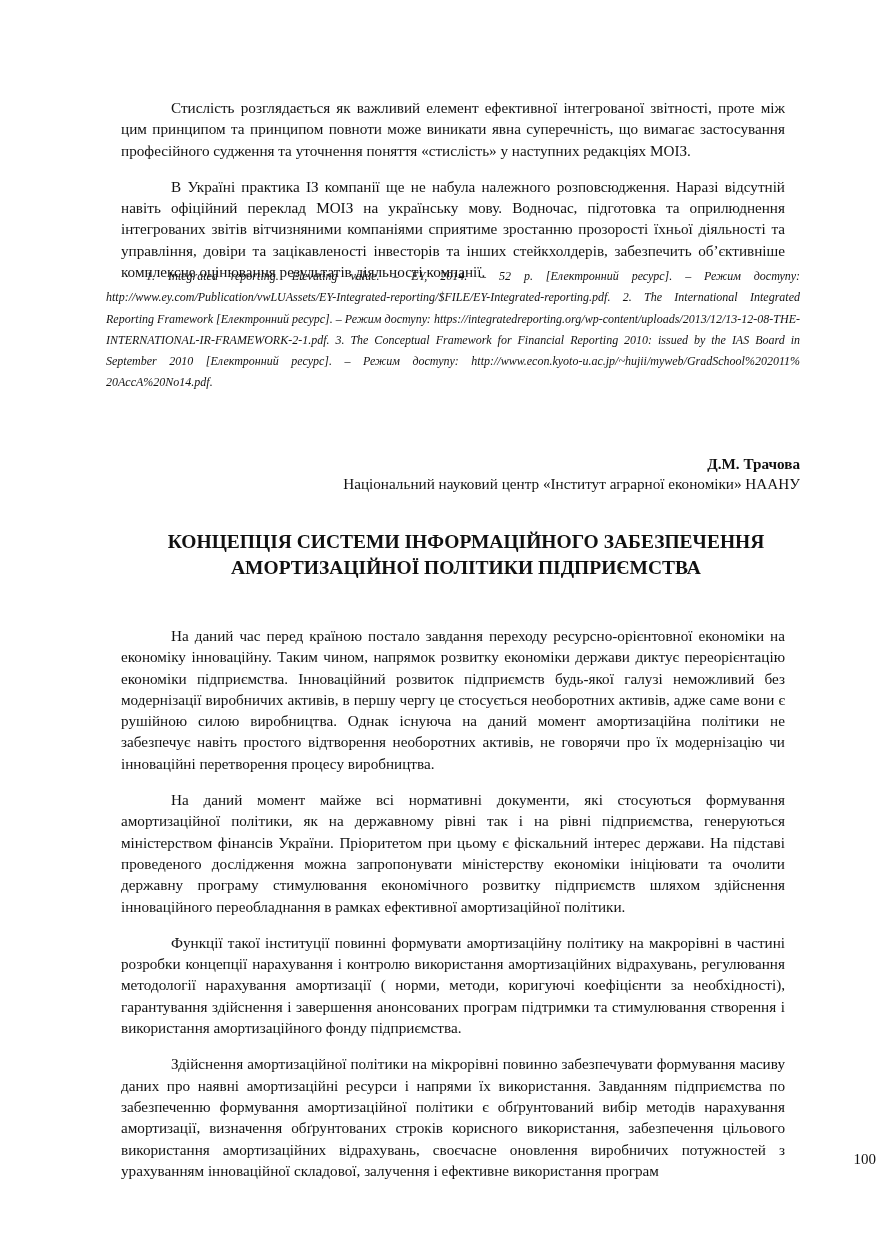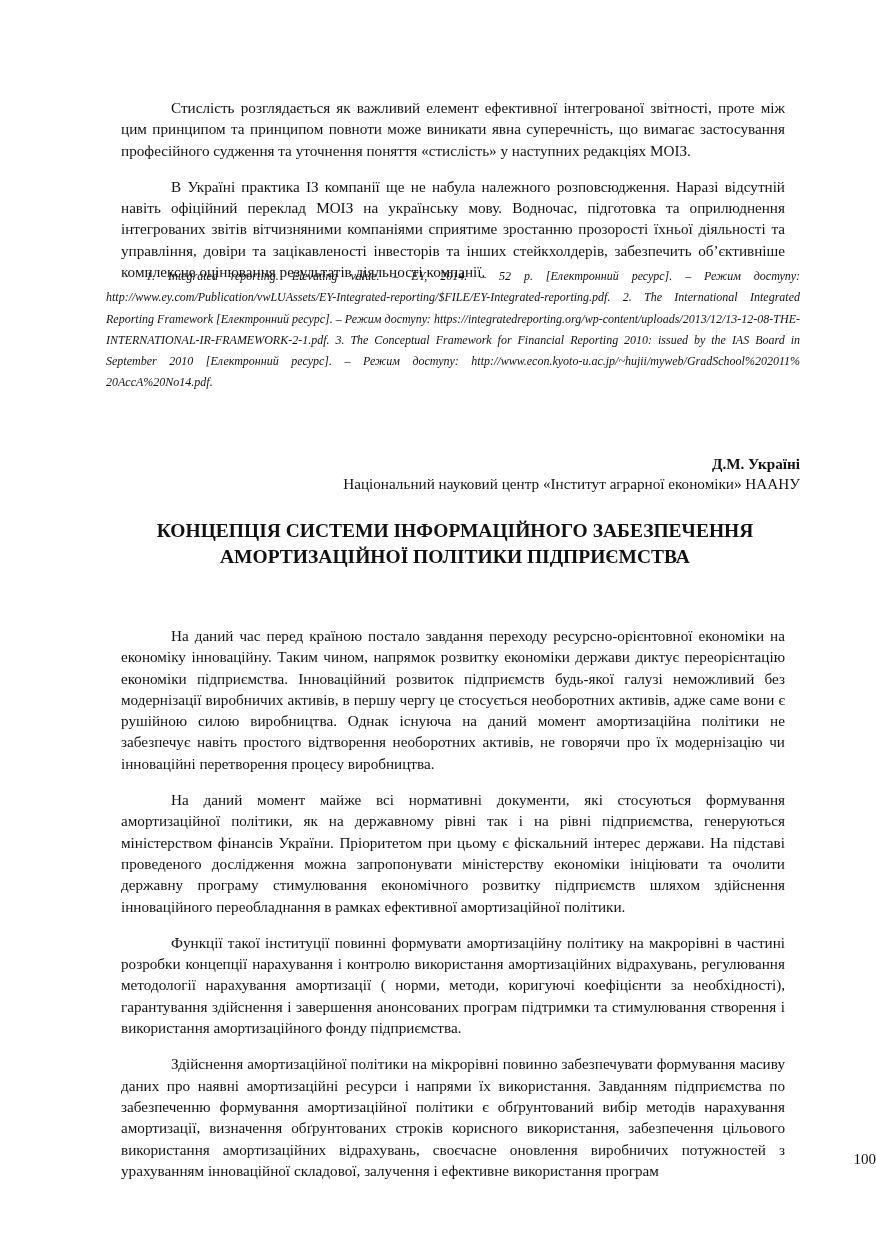--- a/index.html
+++ b/index.html
@@ -17,21 +17,21 @@
     text-align: justify; margin: 0; text-indent: 40px; word-break: break-word;
   }
   .author {
     position: absolute; right: 76px; top: 454px; text-align: right;
     font-family: "Liberation Serif", serif; font-size: 15.2px; line-height: 20px;
   }
   .author .name { font-weight: bold; }
   .title {
     position: absolute; left: 100px; width: 700px; top: 513px; text-align: center;
     font-family: "Liberation Serif", serif; font-weight: bold; font-size: 19.5px; line-height: 25.5px;
-    margin: 5px;
+    margin: 16px;
   }
   .page-number {
     position: absolute; left: 0; width: 876px; top: 1151px; text-align: right;
     font-family: "Liberation Serif", serif; font-size: 15px;
   }
   .repo-footer {
     position: absolute; left: 0; width: 876px; top: 1196px; text-align: center;
     font-family: "Liberation Sans", sans-serif; font-size: 14px; color: #7a7a7a;
   }
 </style>
@@ -41,21 +41,21 @@
 <div class="page">
 
   <div class="text-block" style="top:82px;">
     <p class="para">Стислість розглядається як важливий елемент ефективної інтегрованої звітності, проте між цим принципом та принципом повноти може виникати явна суперечність, що вимагає застосування професійного судження та уточнення поняття «стислість» у наступних редакціях МОІЗ.</p>
     <p class="para">В Україні практика ІЗ компанії ще не набула належного розповсюдження. Наразі відсутній навіть офіційний переклад МОІЗ на українську мову. Водночас, підготовка та оприлюднення інтегрованих звітів вітчизняними компаніями сприятиме зростанню прозорості їхньої діяльності та управління, довіри та зацікавленості  інвесторів та інших стейкхолдерів, забезпечить об’єктивніше комплексне оцінювання результатів діяльності компанії.</p>
   </div>
 
   <p class="refs">1. Integrated reporting. Elevating value. – EY, 2014. – 52 p.  [Електронний ресурс]. – Режим доступу: http://www.ey.com/Publication/vwLUAssets/EY-Integrated-reporting/$FILE/EY-Integrated-reporting.pdf. 2. The International Integrated Reporting Framework [Електронний ресурс]. – Режим доступу: https://integratedreporting.org/wp-content/uploads/2013/12/13-12-08-THE-INTERNATIONAL-IR-FRAMEWORK-2-1.pdf. 3. The Conceptual Framework for Financial Reporting 2010: issued by the IAS Board in September 2010 [Електронний ресурс]. – Режим доступу: http://www.econ.kyoto-u.ac.jp/~hujii/myweb/GradSchool%202011% 20AccA%20No14.pdf.</p>
 
   <div class="author">
-    <div class="name">Д.М. Україні</div>
+    <div class="name">Д.М. Трачова</div>
     <div>Національний науковий центр «Інститут аграрної економіки» НААНУ</div>
   </div>
 
   <h1 class="title">
     <div>КОНЦЕПЦІЯ СИСТЕМИ ІНФОРМАЦІЙНОГО ЗАБЕЗПЕЧЕННЯ</div>
     <div>АМОРТИЗАЦІЙНОЇ ПОЛІТИКИ ПІДПРИЄМСТВА</div>
   </h1>
 
   <div class="text-block" style="top:610px;font-family:Liberation Serif, serif;">
     <p class="para">На даний час перед країною постало завдання переходу ресурсно-орієнтовної економіки на економіку інноваційну. Таким чином, напрямок розвитку економіки держави диктує переорієнтацію економіки підприємства. Інноваційний розвиток підприємств будь-якої галузі неможливий без модернізації виробничих активів, в першу чергу це стосується необоротних активів, адже саме вони є рушійною силою виробництва. Однак існуюча на даний момент амортизаційна політики не забезпечує навіть простого відтворення необоротних активів, не говорячи про їх модернізацію чи інноваційні перетворення процесу виробництва.</p>

